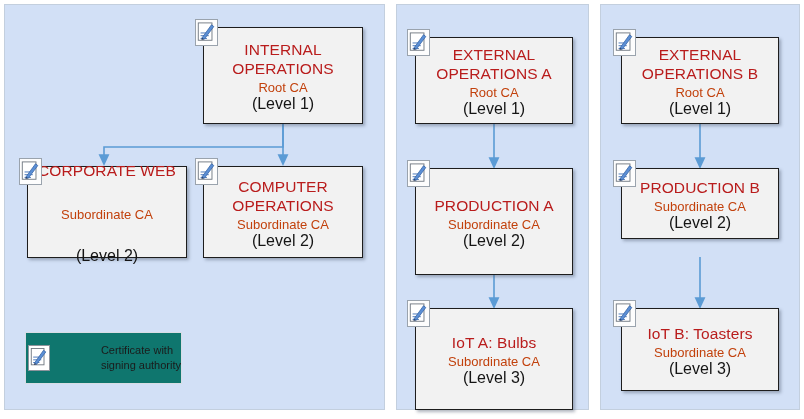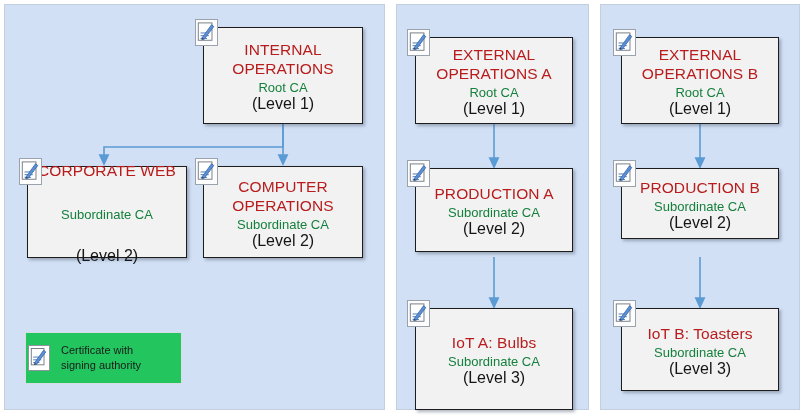--- a/index.html
+++ b/index.html
@@ -49,21 +49,21 @@
     padding: 2px 6px;
   }
   .node .title {
     color: #b91c1c;
     font-size: 15.5px;
     line-height: 19px;
     letter-spacing: 0.1px;
     white-space: pre-line;
   }
   .node .sub {
-    color: #15803d;
+    color: #c2410c;
     font-size: 13px;
     line-height: 17px;
     margin-top: 1px;
   }
   .node .lvl {
     color: #151515;
     font-size: 16px;
     line-height: 14px;
     margin-top: 1px;
   }
@@ -89,26 +89,27 @@
   }
   .conn svg { display: block; overflow: visible; }
 
   
   #legend {
     position: absolute;
     left: 25px;
     top: 332px;
     width: 157px;
     height: 52px;
-    background: #22c55e;
+    background: #0f766e;
     border: 1px solid #d8dde4;
     box-sizing: border-box;
     display: flex;
     align-items: center;
     padding-left: 2px;
+    justify-content: space-between;
   }
   #legend .legend-icon {
     width: 22px;
     height: 26px;
     background: #ffffff;
     border: 1px solid #8d949c;
     box-sizing: border-box;
     flex: 0 0 auto;
   }
   #legend .legend-icon svg { display: block; width: 100%; height: 100%; }
@@ -223,21 +224,21 @@
         <path d="M6.5,19.5 L17,5 L19.5,7 L9,21 Z" fill="#5b8fd6" stroke="#2f5ea0" stroke-width="0.8"></path>
         <path d="M6.5,19.5 L9,21 L6,21.8 Z" fill="#23375c"></path>
       </svg>
     </div>
     <div class="title">EXTERNAL
 OPERATIONS A</div>
     <div class="sub">Root CA</div>
     <div class="lvl">(Level 1)</div>
   </div>
 
-  <div class="node" id="node-production-a" style="left:415px; top:168px; width:158px; height:84px;">
+  <div class="node" id="node-production-a" style="left:415px; top:168px; width:158px; height:107px;">
     <div class="cert-badge">
       <svg viewBox="0 0 23 27" xmlns="http://www.w3.org/2000/svg">
         <rect x="2.5" y="3" width="15" height="19" fill="#ffffff" stroke="#6f7780" stroke-width="1"></rect>
         <line x1="5" y1="14" x2="14" y2="14" stroke="#3f6fb5" stroke-width="1"></line>
         <line x1="5" y1="17" x2="14" y2="17" stroke="#3f6fb5" stroke-width="1"></line>
         <line x1="5" y1="20" x2="12" y2="20" stroke="#3f6fb5" stroke-width="1"></line>
         <path d="M6.5,19.5 L17,5 L19.5,7 L9,21 Z" fill="#5b8fd6" stroke="#2f5ea0" stroke-width="0.8"></path>
         <path d="M6.5,19.5 L9,21 L6,21.8 Z" fill="#23375c"></path>
       </svg>
     </div>

